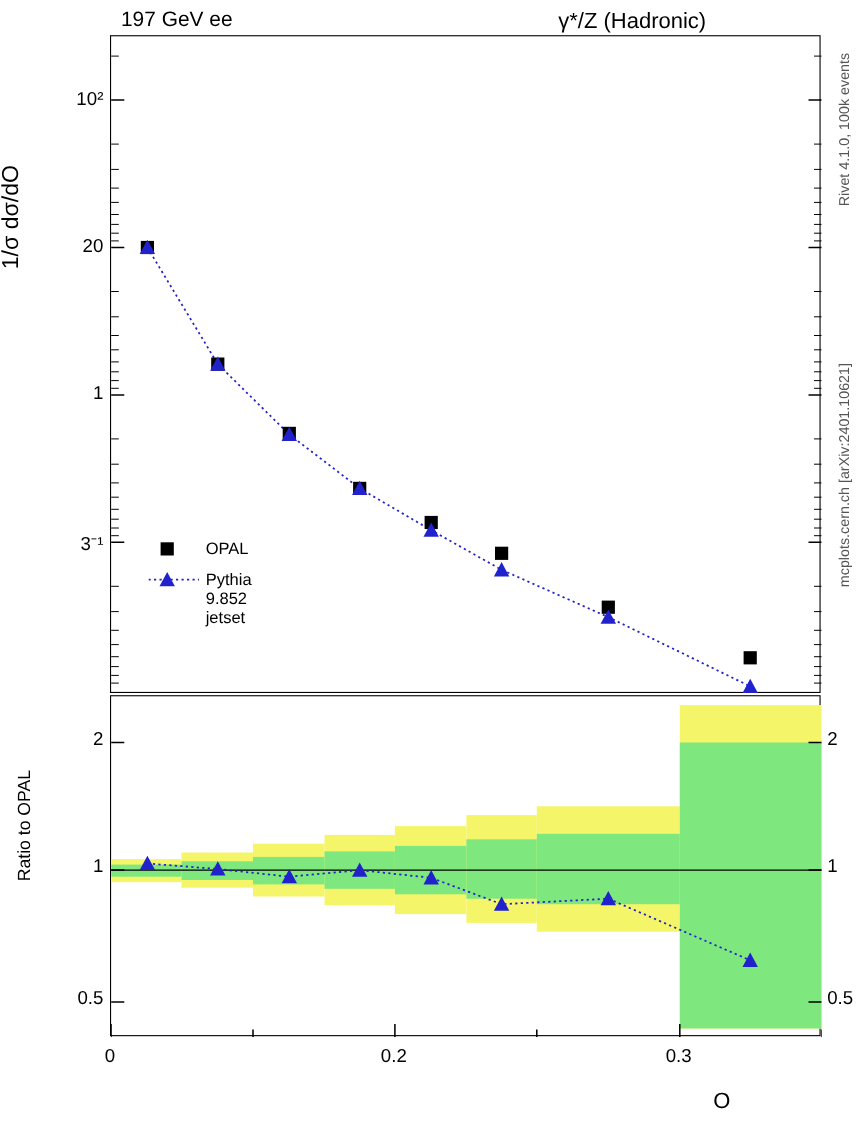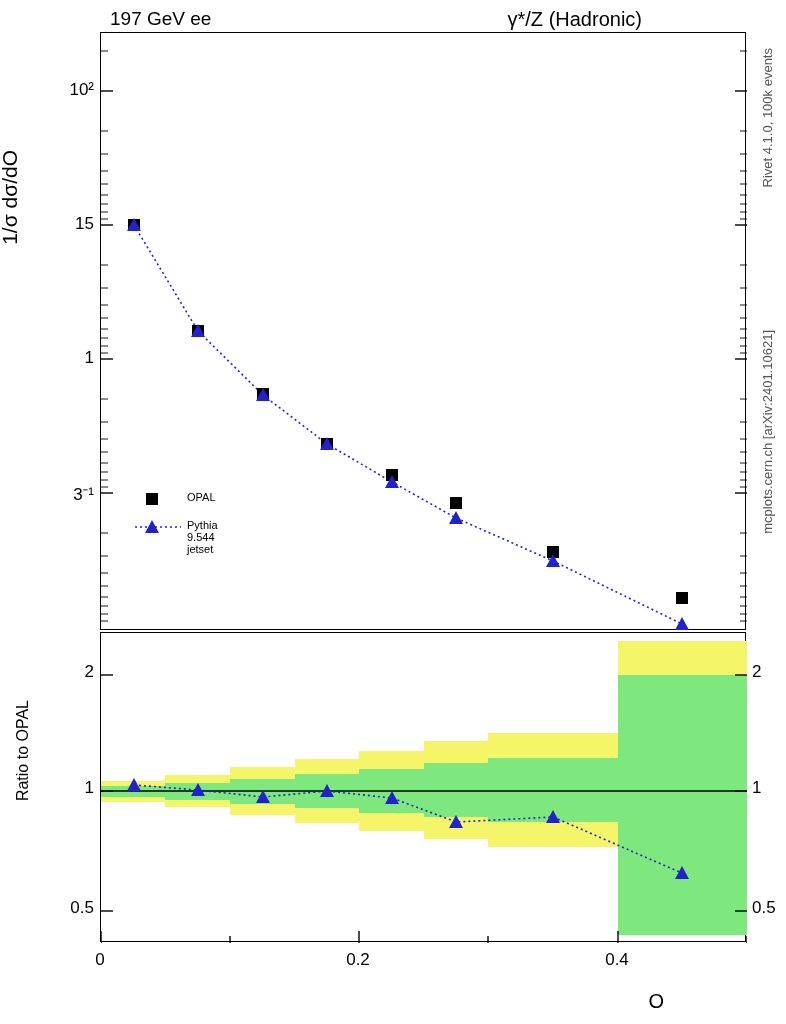--- a/index.html
+++ b/index.html
@@ -37,21 +37,21 @@
   #rcap2{left:760px;top:330px;}
 
   
   .ylab{position:absolute;text-align:right;font-size:17px;}
   .ylab-r{position:absolute;text-align:left;font-size:17px;}
   .xlab{position:absolute;text-align:center;font-size:17px;}
 
   
   #legend{position:absolute;left:135px;top:488px;font-size:16px;}
   .leg-row{position:relative;height:28px;}
-  .leg-txt{position:absolute;left:52px;top:3px;font-size:11px;}
+  .leg-txt{position:absolute;left:52px;top:3px;font-size:15px;}
   .leg-mark{position:absolute;left:0;top:0;width:46px;height:22px;}
 </style>
 </head>
 <body>
 
 <div id="root">
 
   <div class="txt" id="hdr-left">197 GeV ee</div>
   <div class="txt" id="hdr-right">γ*/Z (Hadronic)</div>
 
@@ -167,37 +167,37 @@
         <polygon points="226,404 233,417 219,417"></polygon>
         <polygon points="291,442 298,455 284,455"></polygon>
         <polygon points="355,478 362,491 348,491"></polygon>
         <polygon points="452,521 459,534 445,534"></polygon>
         <polygon points="581,584 588,597 574,597"></polygon>
       </g>
     </svg>
   </div>
 
   <div class="ylab" style="left:38px;top:80px;width:56px;text-align:right;">10²</div>
-  <div class="ylab" style="left:38px;top:214px;width:56px;">15</div>
+  <div class="ylab" style="left:38px;top:214px;width:56px;">20</div>
   <div class="ylab" style="left:38px;top:348px;width:56px;">1</div>
   <div class="ylab" style="left:30px;top:482px;width:64px;">3⁻¹</div>
 
   <div id="legend">
     <div class="leg-row">
       <svg class="leg-mark" viewBox="0 0 46 22">
         <rect x="11" y="5" width="12" height="12" fill="#000"></rect>
       </svg>
       <span class="leg-txt">OPAL</span>
     </div>
     <div class="leg-row">
       <svg class="leg-mark" viewBox="0 0 46 22">
         <line x1="0" y1="11" x2="46" y2="11" stroke="#2222cc" stroke-width="1.6" stroke-dasharray="2,3"></line>
         <polygon points="17,4 24,17 10,17" fill="#2222cc"></polygon>
       </svg>
-      <span class="leg-txt">Pythia 9.544 jetset</span>
+      <span class="leg-txt">Pythia 9.852 jetset</span>
     </div>
   </div>
 
   <div id="ratio-frame">
     <svg class="plotsvg" width="646" height="310" viewBox="0 0 646 310">
 
       <g fill="#f5f56a">
         <rect x="0" y="148" width="64" height="21"></rect>
         <rect x="64" y="142" width="65" height="32"></rect>
         <rect x="129" y="134" width="65" height="48"></rect>
@@ -254,15 +254,15 @@
   <div class="ylab" style="left:40px;top:662px;width:54px;">2</div>
   <div class="ylab" style="left:40px;top:778px;width:54px;">1</div>
   <div class="ylab" style="left:30px;top:898px;width:64px;">0.5</div>
 
   <div class="ylab-r" style="left:752px;top:662px;">2</div>
   <div class="ylab-r" style="left:752px;top:778px;">1</div>
   <div class="ylab-r" style="left:752px;top:898px;">0.5</div>
 
   <div class="xlab" style="left:80px;top:950px;width:40px;">0</div>
   <div class="xlab" style="left:333px;top:950px;width:50px;">0.2</div>
-  <div class="xlab" style="left:592px;top:950px;width:50px;">0.4</div>
+  <div class="xlab" style="left:592px;top:950px;width:50px;">0.3</div>
 
 </div>
 
 </body></html>

